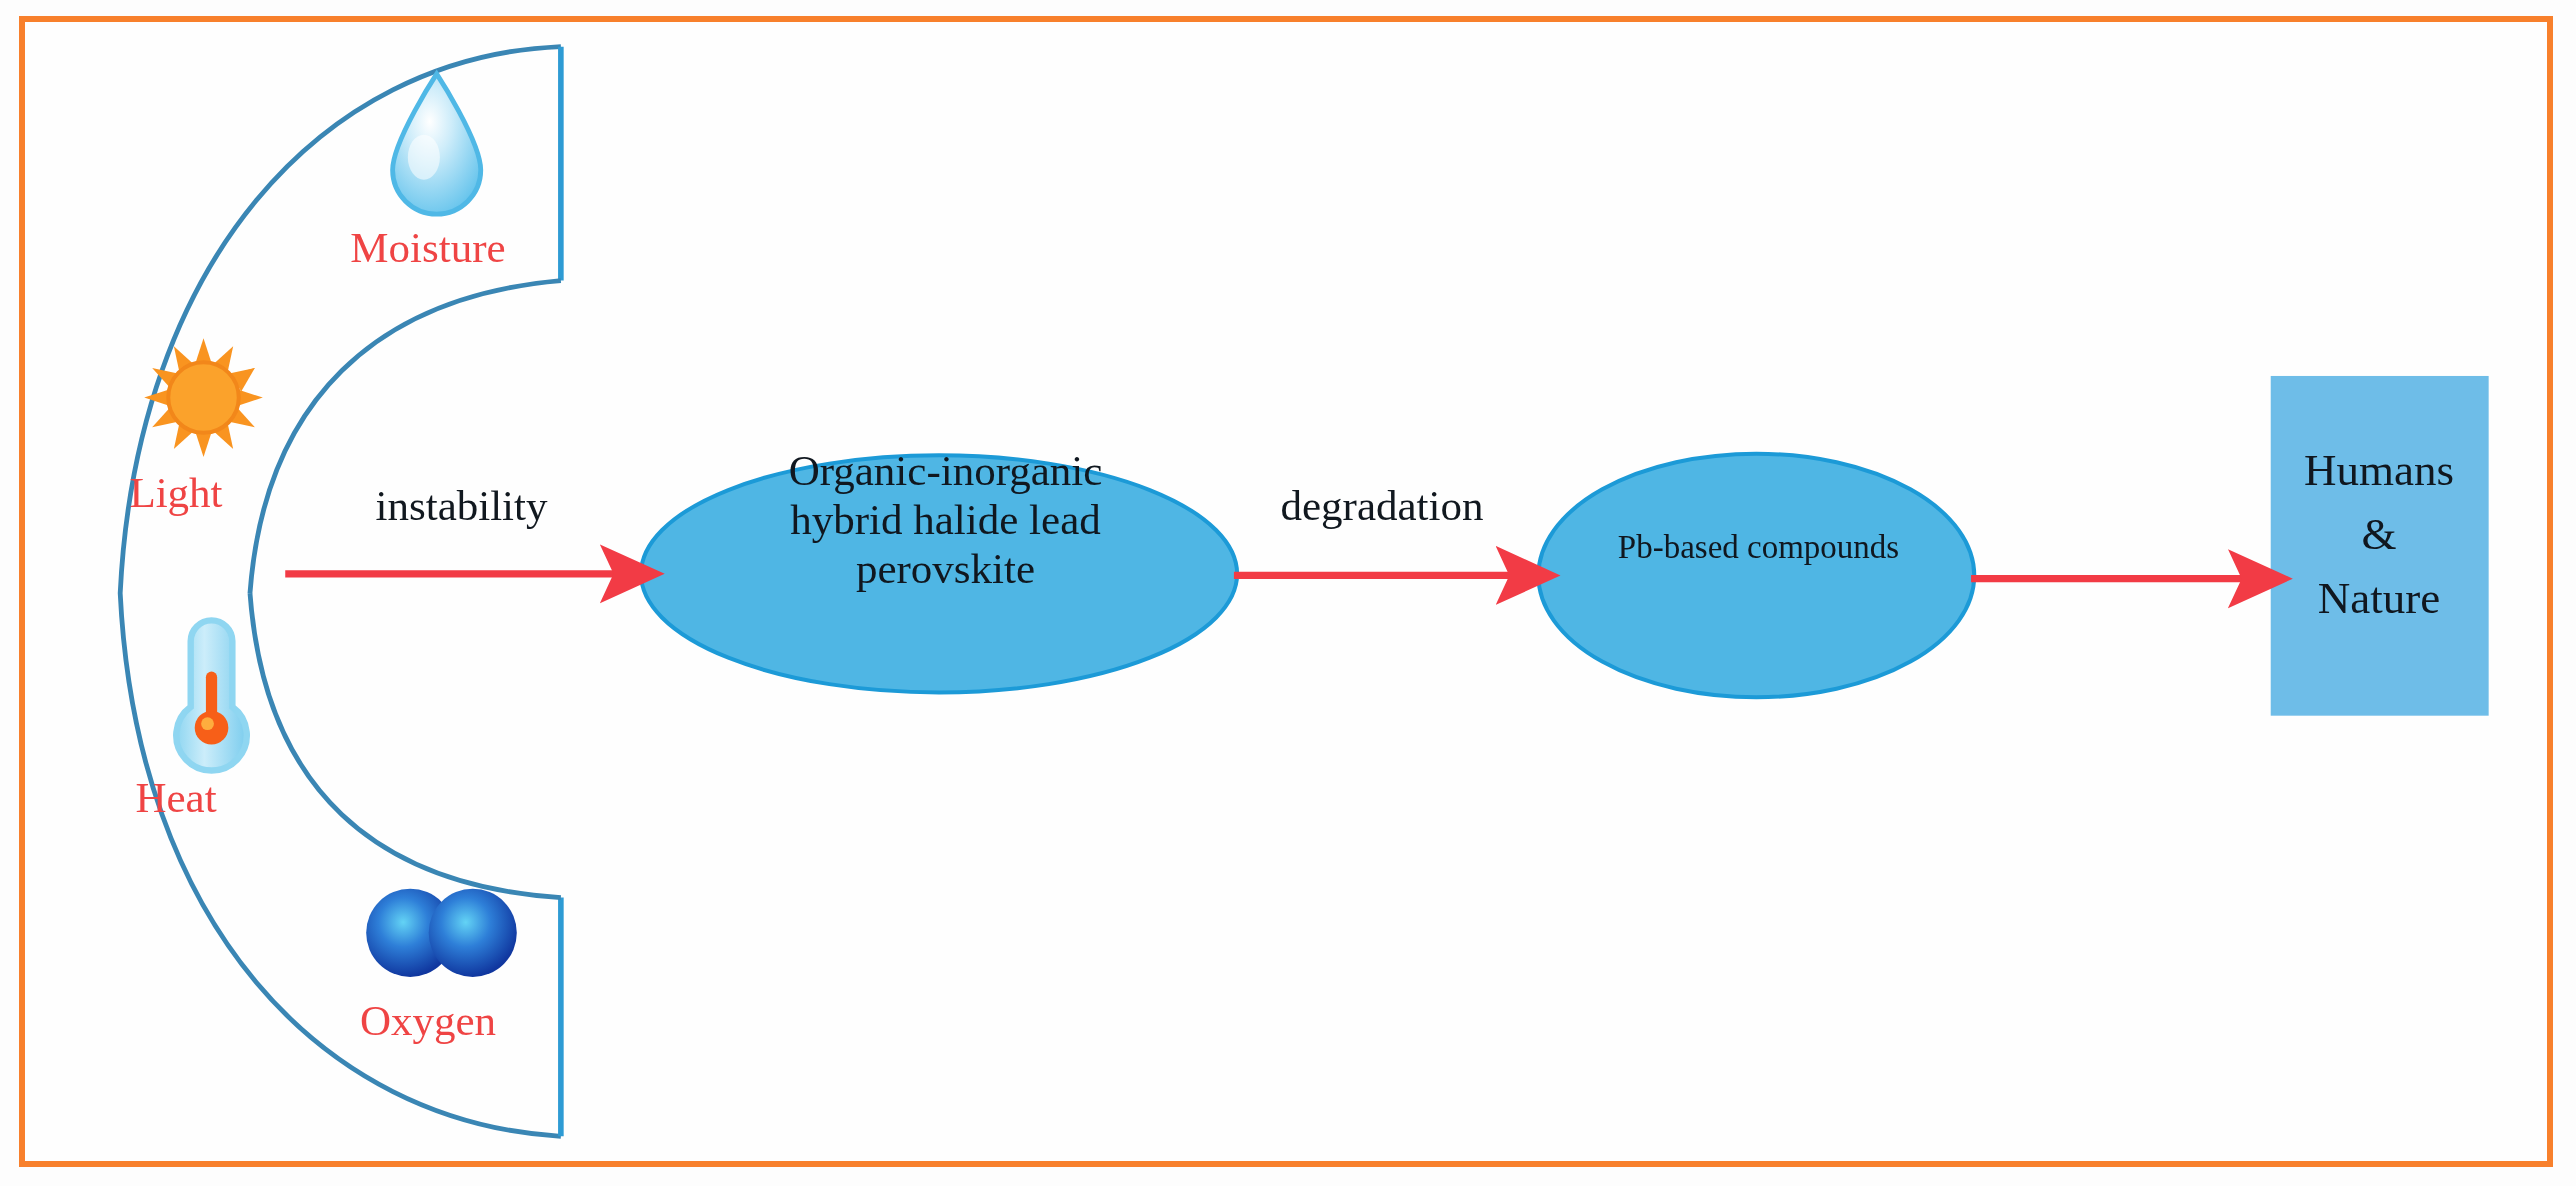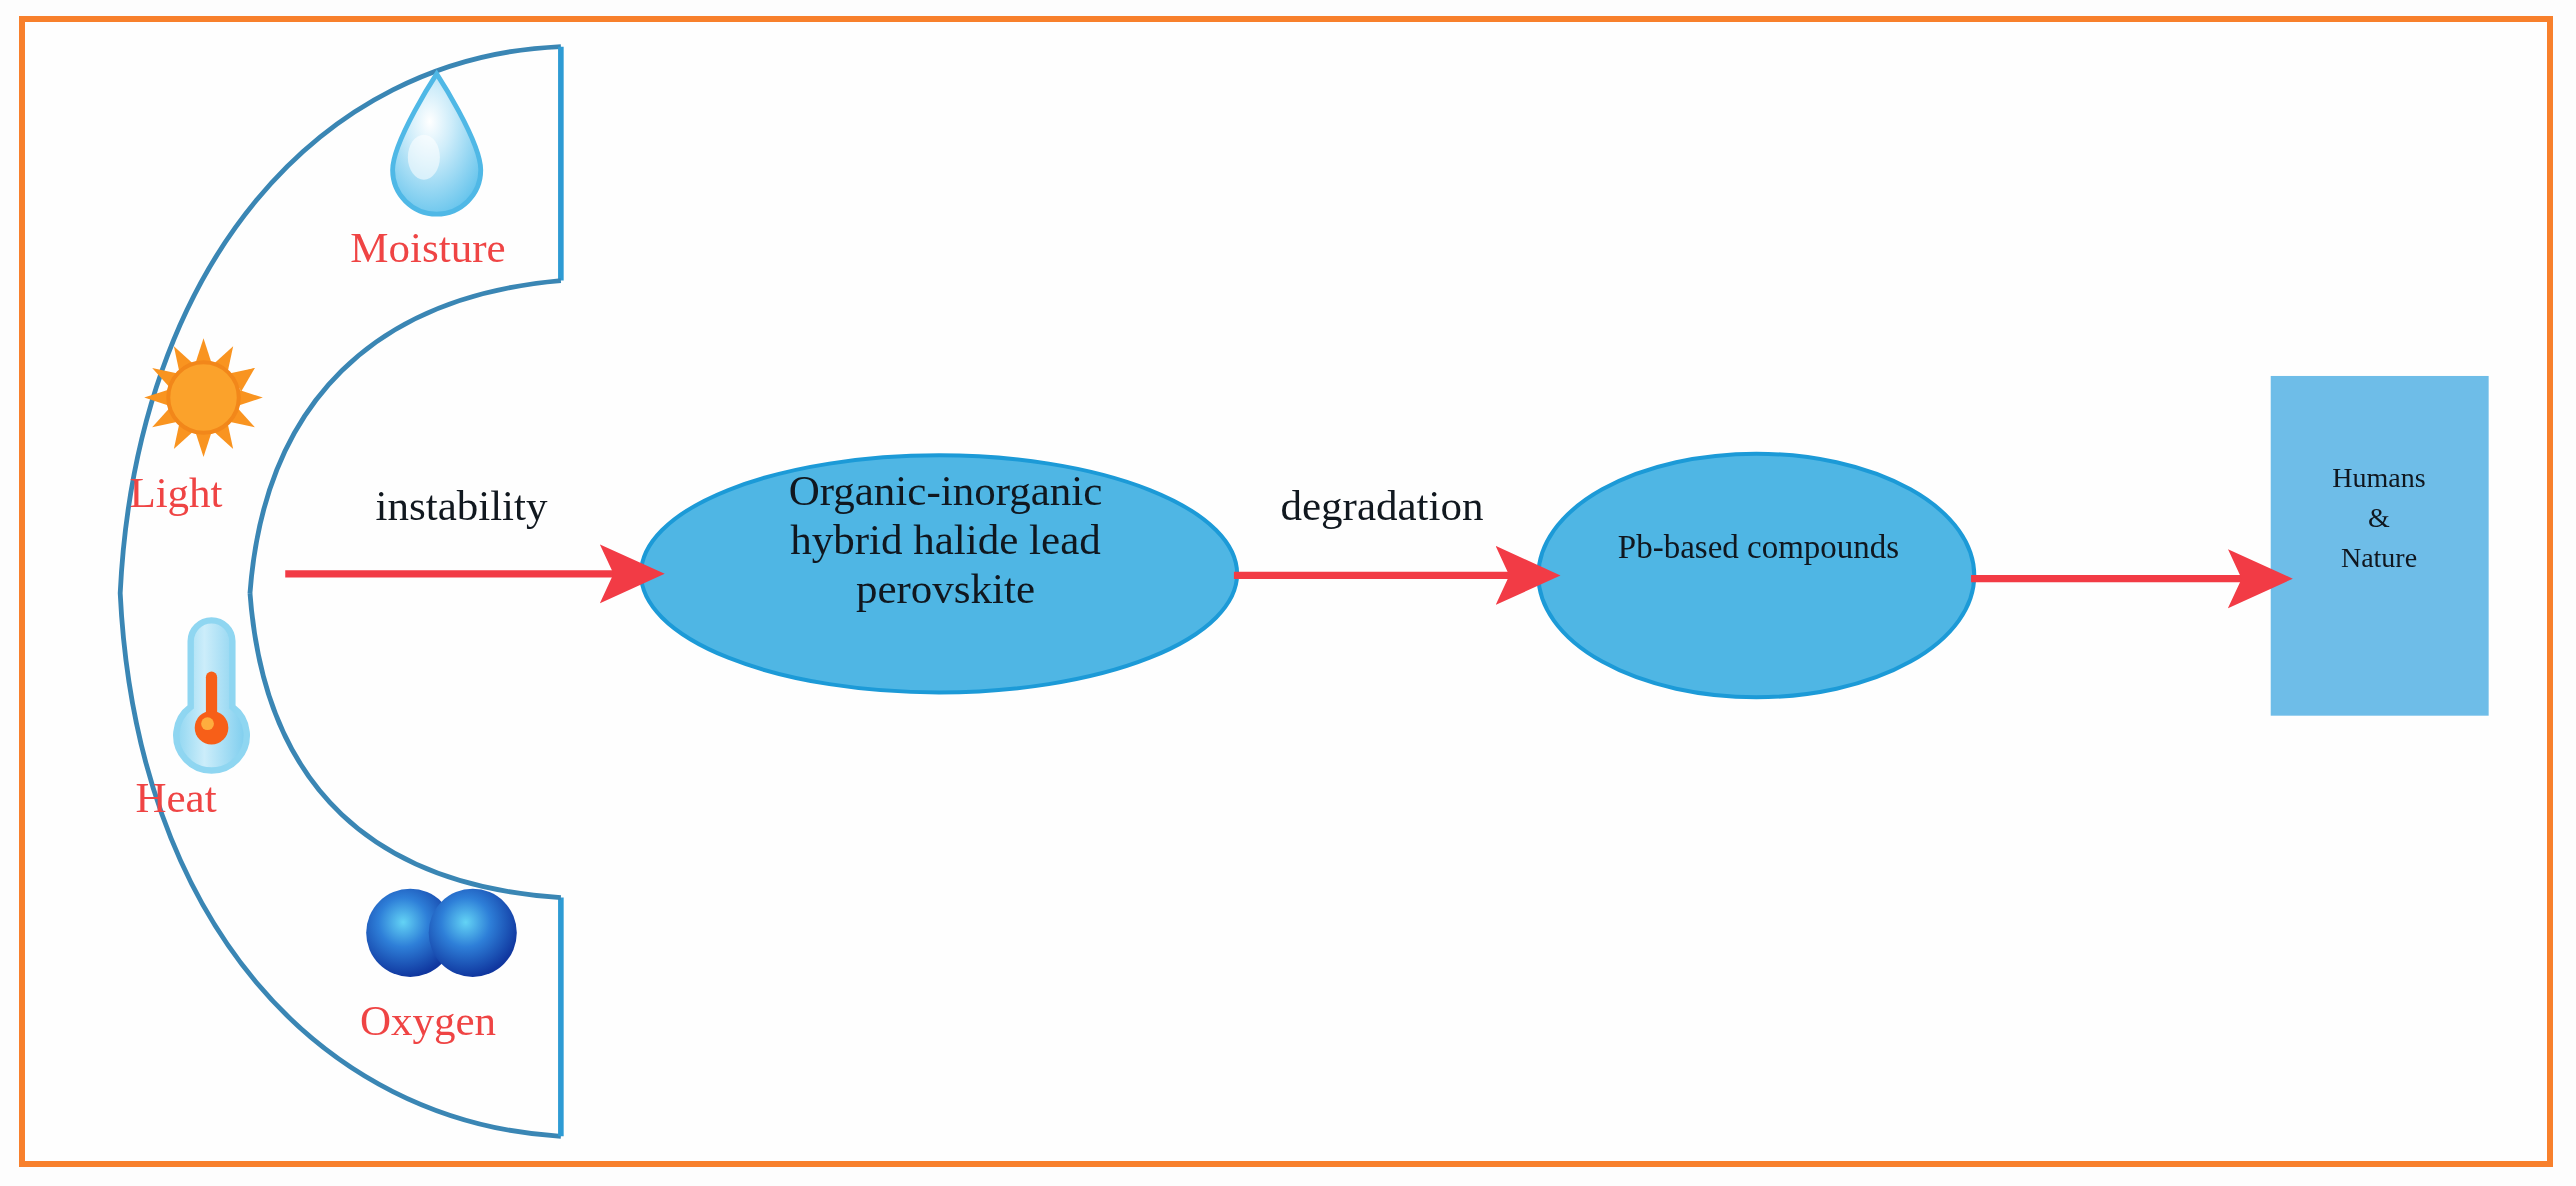--- a/index.html
+++ b/index.html
@@ -37,35 +37,35 @@
     position: absolute;
     text-align: center;
     color: #10171f;
     font-family: "Liberation Serif", "DejaVu Serif", serif;
     line-height: 1.14;
     white-space: pre-line;
     pointer-events: none;
   }
   #ellipse1-label {
     left: 673px;
-    top: 466px;
+    top: 446px;
     width: 545px;
     font-size: 43px;
   }
   #ellipse2-label {
     left: 1546px;
     top: 529px;
     width: 425px;
     font-size: 33px;
   }
   #rect-label {
     left: 2274px;
-    top: 458px;
+    top: 439px;
     width: 210px;
-    font-size: 28px;
+    font-size: 45px;
     line-height: 1.42;
   }
   .edge-label {
     position: absolute;
     text-align: center;
     color: #11181f;
     font-size: 43px;
     font-family: "Liberation Serif", "DejaVu Serif", serif;
     pointer-events: none;
   }

